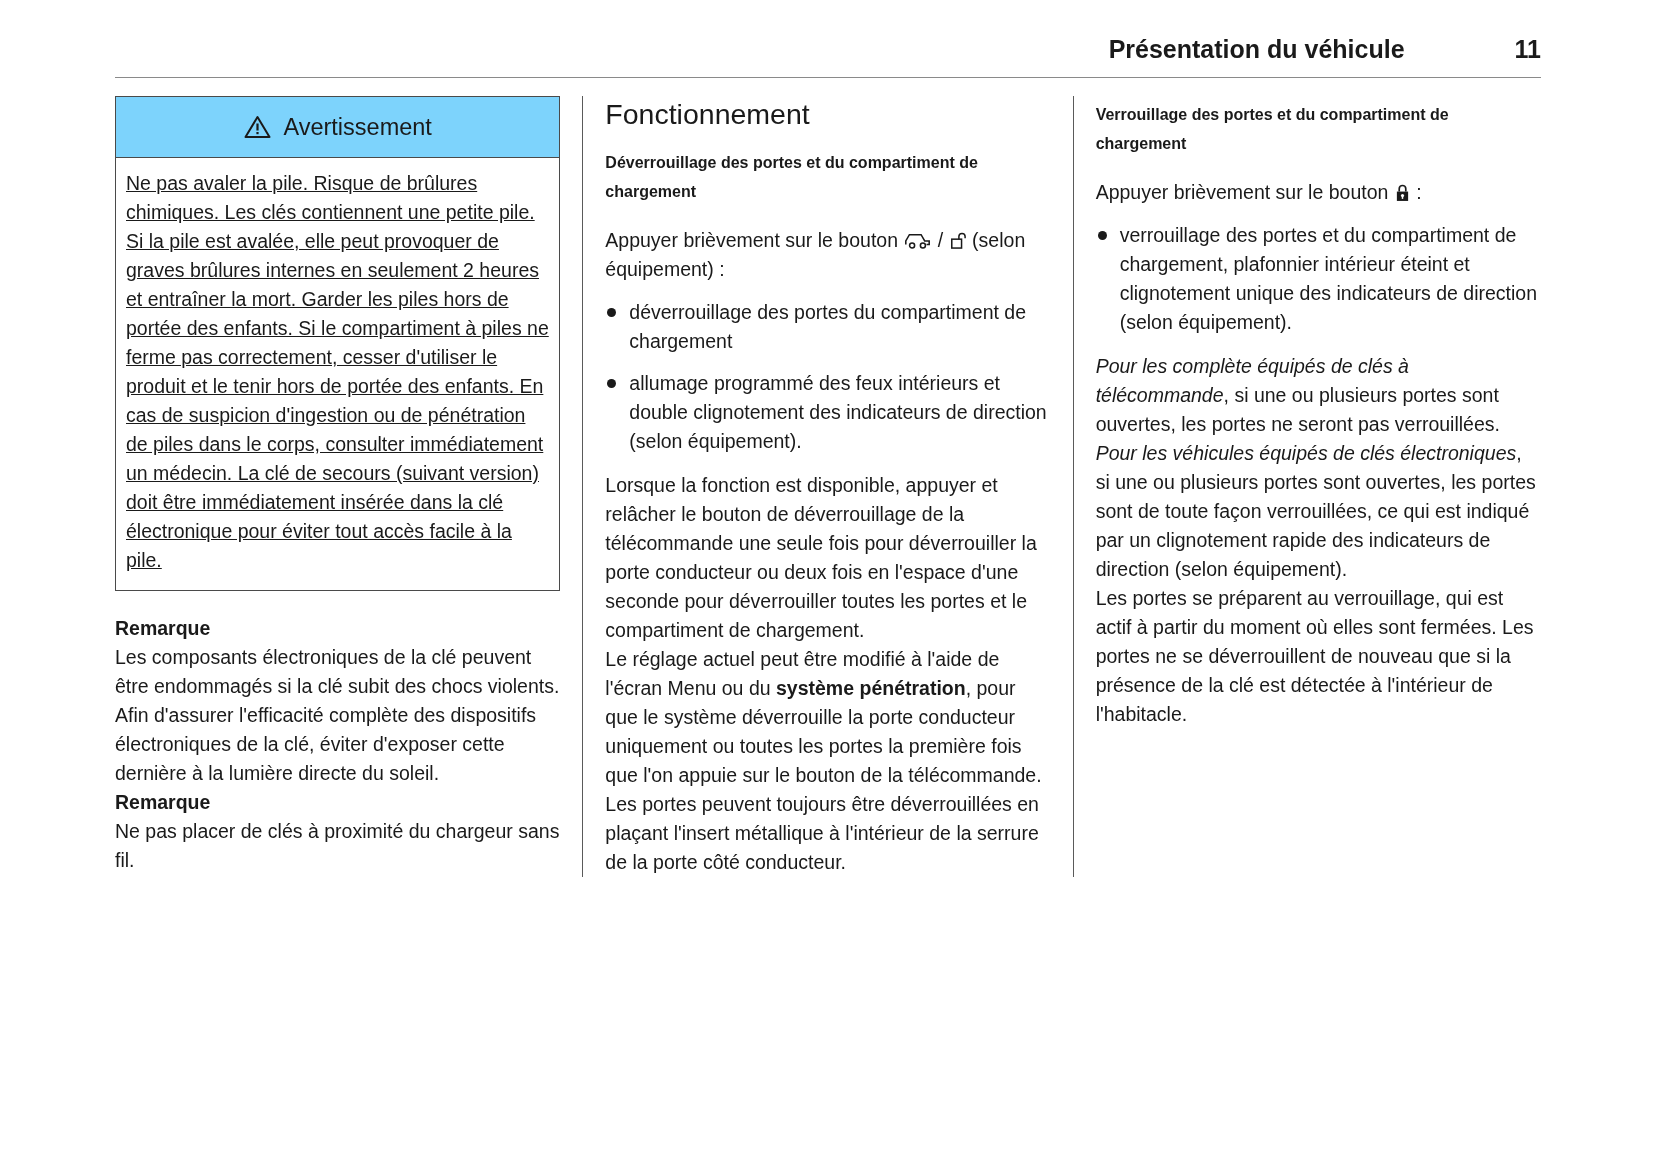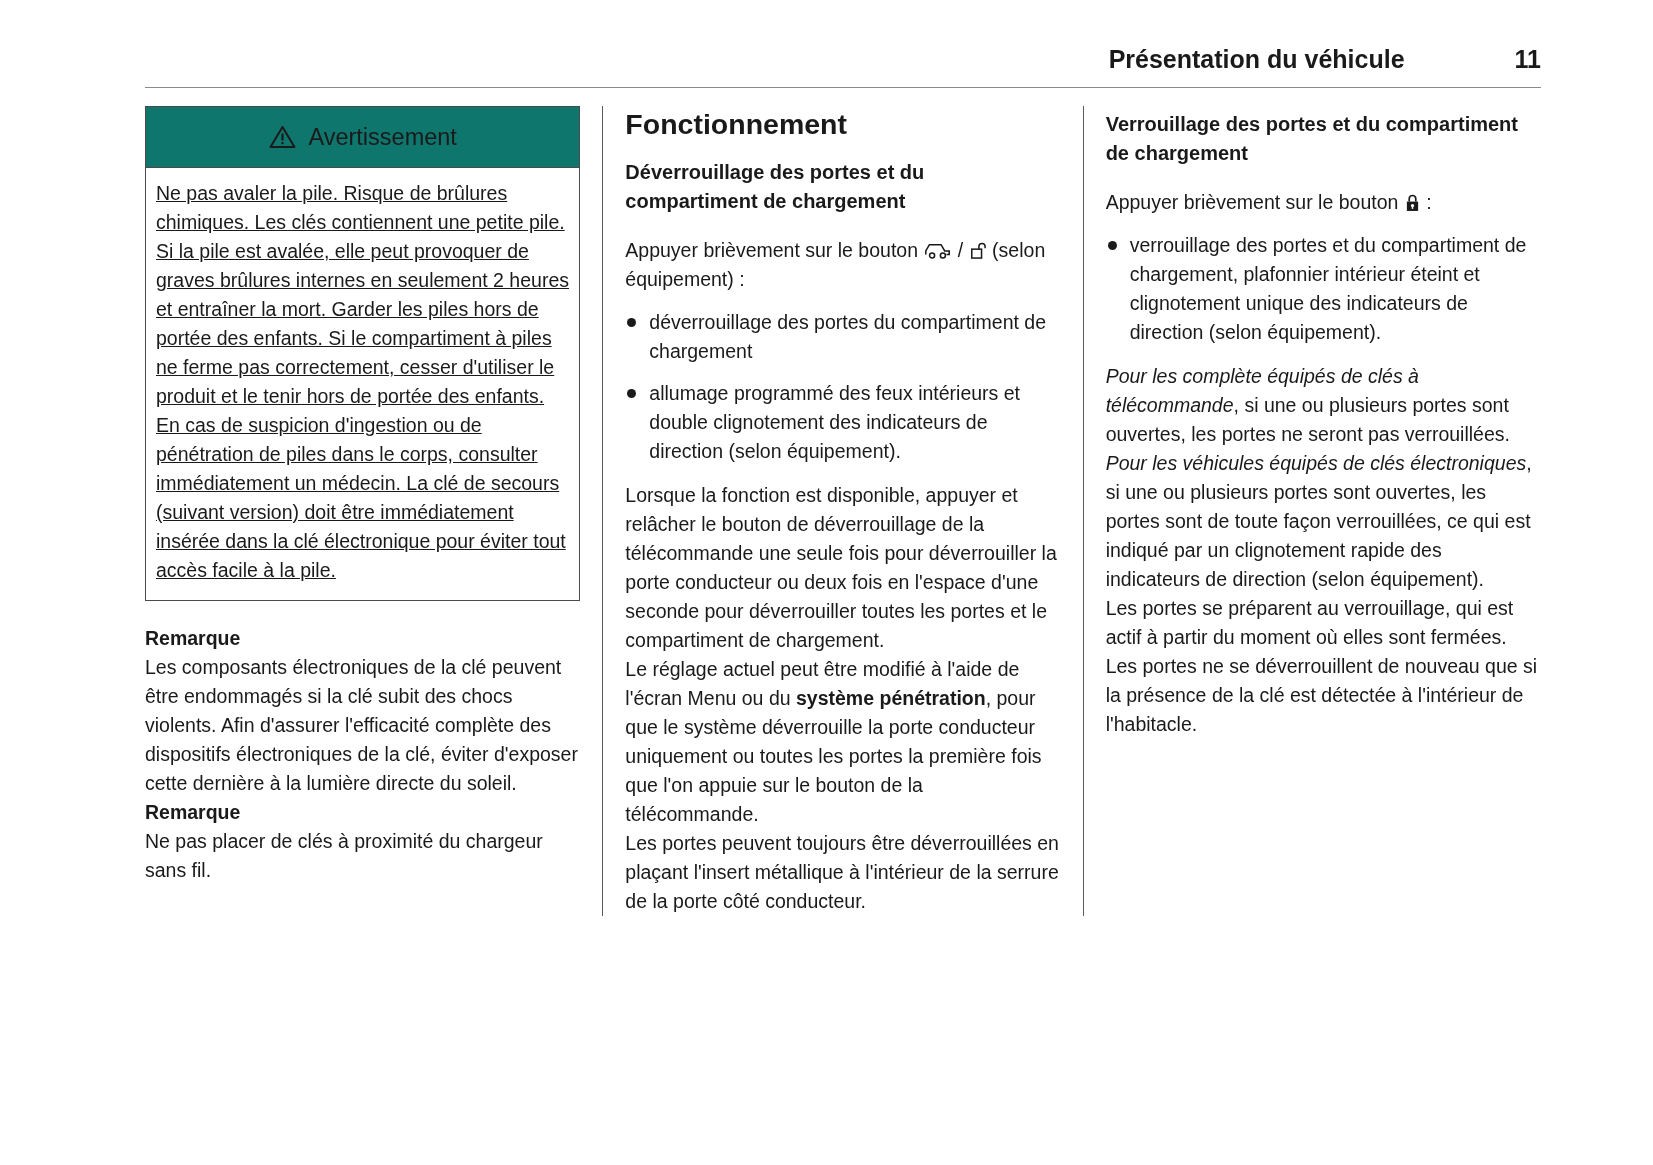--- a/index.html
+++ b/index.html
@@ -7,21 +7,21 @@
   body {
     width: 1653px;
     height: 1165px;
     background: #ffffff;
     color: #1a1a1a;
     font-family: "Liberation Sans", "DejaVu Sans", sans-serif;
     font-size: 19.5px;
     line-height: 29px;
     overflow: hidden;
   }
-  .page { padding: 44px 112px 0 115px; margin-left: 30px; }
+  .page { padding: 34px 112px 0 115px; }
 
   
   .header {
     display: flex;
     justify-content: flex-end;
     align-items: baseline;
     gap: 110px;
     font-size: 25px;
     font-weight: bold;
     line-height: 1.2;
@@ -30,41 +30,41 @@
   }
 
   
   .columns { display: flex; align-items: stretch; margin-top: 18px; }
   .col { flex: 1 1 0; min-width: 0; }
   .divider { width: 1px; background: #5a5a5a; margin: 0 22px; }
 
   
   .warning-box { border: 1px solid #4a4a4a; }
   .warning-head {
-    background: #0f766e;
+    background: #7dd3fc;
     border-bottom: 1px solid #4a4a4a;
     height: 61px;
     display: flex;
     align-items: center;
     justify-content: center;
     gap: 11px;
     font-size: 23.5px;
   }
   .warning-body { padding: 11px 10px 15px 10px; text-decoration: underline; }
   .warning-body p { margin: 0; }
 
   
   .note { margin-top: 23px; }
   .note + .note { margin-top: 0; }
   .note-label { font-weight: bold; margin: 0; }
   .note p { margin: 0; }
 
   
-  .heading { font-size: 28.5px; font-weight: bold; line-height: 1.15; margin: 2px 0 17px 0; }
-  .subheading { font-size: 20px; font-weight: bold; line-height: 29px; margin: 0 0 20px 0; }
+  .heading { font-size: 28.5px; font-weight: normal; line-height: 1.15; margin: 2px 0 17px 0; }
+  .subheading { font-size: 16px; font-weight: bold; line-height: 29px; margin: 0 0 20px 0; }
   .intro { margin: 0 0 14px 0; }
 
   ul.bullets { list-style: none; margin: 0 0 15px 0; padding: 0; }
   ul.bullets li { position: relative; padding-left: 24px; margin-bottom: 13px; }
   ul.bullets li:last-child { margin-bottom: 0; }
   ul.bullets li::before {
     content: "";
     position: absolute;
     left: 2px;
     top: 10px;

